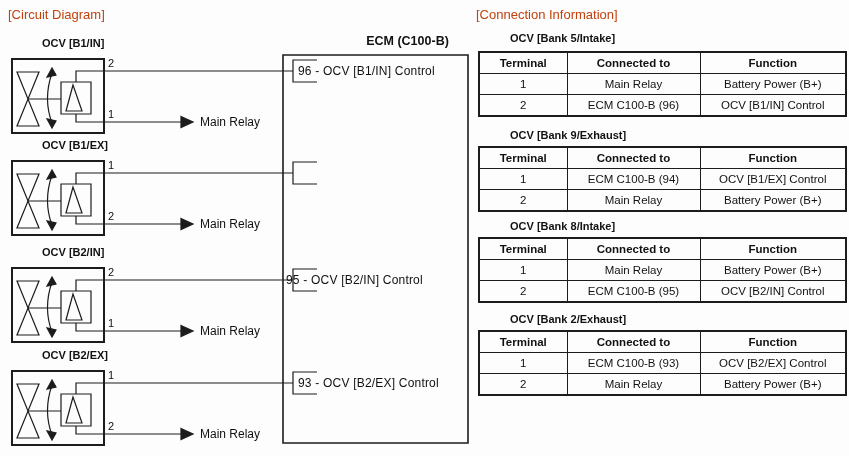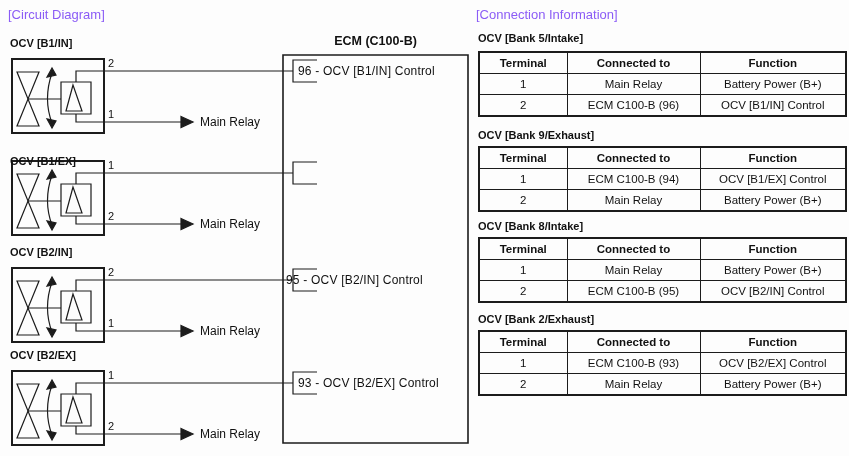--- a/index.html
+++ b/index.html
@@ -1,21 +1,21 @@
 <!DOCTYPE html>
 <html><head>
 <meta charset="utf-8">
 <style>
   html,body{margin:0;padding:0;background:#fff;}
   .canvas{position:relative;width:849px;height:456px;background:#fdfdfd;
           font-family:"Liberation Sans", sans-serif;color:#111;overflow:hidden;}
   .gfx{position:absolute;left:0;top:0;width:849px;height:456px;}
   .t{position:absolute;white-space:nowrap;font-size:11px;line-height:13px;color:#111;}
-  .b{font-weight:bold;}
-  .sec{font-size:13px;line-height:15px;color:#8b5cf6;}
+  .b{font-weight:bold;margin-left:32px;}
+  .sec{font-size:13px;line-height:15px;color:#c2410c;}
   .relay{font-size:12px;line-height:16px;}
   .pin{font-size:12px;line-height:16px;letter-spacing:0.2px;}
   .ecm-title{font-size:12.5px;line-height:16px;text-align:center;}
   .tbl-title{font-size:11px;line-height:13px;}
   .tbl{position:absolute;width:367px;}
   .tbl table{border-collapse:collapse;width:100%;table-layout:fixed;
              font-family:"Liberation Sans", sans-serif;}
   .tbl table{border:2px solid #1c1c1c;}
   .tbl th,.tbl td{border:1px solid #1c1c1c;height:20px;text-align:center;
                   vertical-align:middle;font-size:11.5px;padding:0 15px;
@@ -104,21 +104,21 @@
       <path d="M 65,56 V 64 H 94"></path>
     </g>
     <path d="M 105,383 H 293"></path>
     <path d="M 105,434 H 181"></path>
     <polygon points="181,428.5 193,434 181,439.5" fill="#1c1c1c"></polygon>
   </svg>
 
   <div class="t sec" style="left:8px;top:7px">[Circuit Diagram]</div>
 
   <div class="t b" style="left:10px;top:37px">OCV [B1/IN]</div>
-  <div class="t b" style="left:10px;top:155px">OCV [B1/EX]</div>
+  <div class="t b" style="left:10px;top:139px">OCV [B1/EX]</div>
   <div class="t b" style="left:10px;top:246px">OCV [B2/IN]</div>
   <div class="t b" style="left:10px;top:349px">OCV [B2/EX]</div>
 
   <div class="t" style="left:108px;top:57px">2</div>
   <div class="t" style="left:108px;top:108px">1</div>
   <div class="t" style="left:108px;top:159px">1</div>
   <div class="t" style="left:108px;top:210px">2</div>
   <div class="t" style="left:108px;top:266px">2</div>
   <div class="t" style="left:108px;top:317px">1</div>
   <div class="t" style="left:108px;top:369px">1</div>

